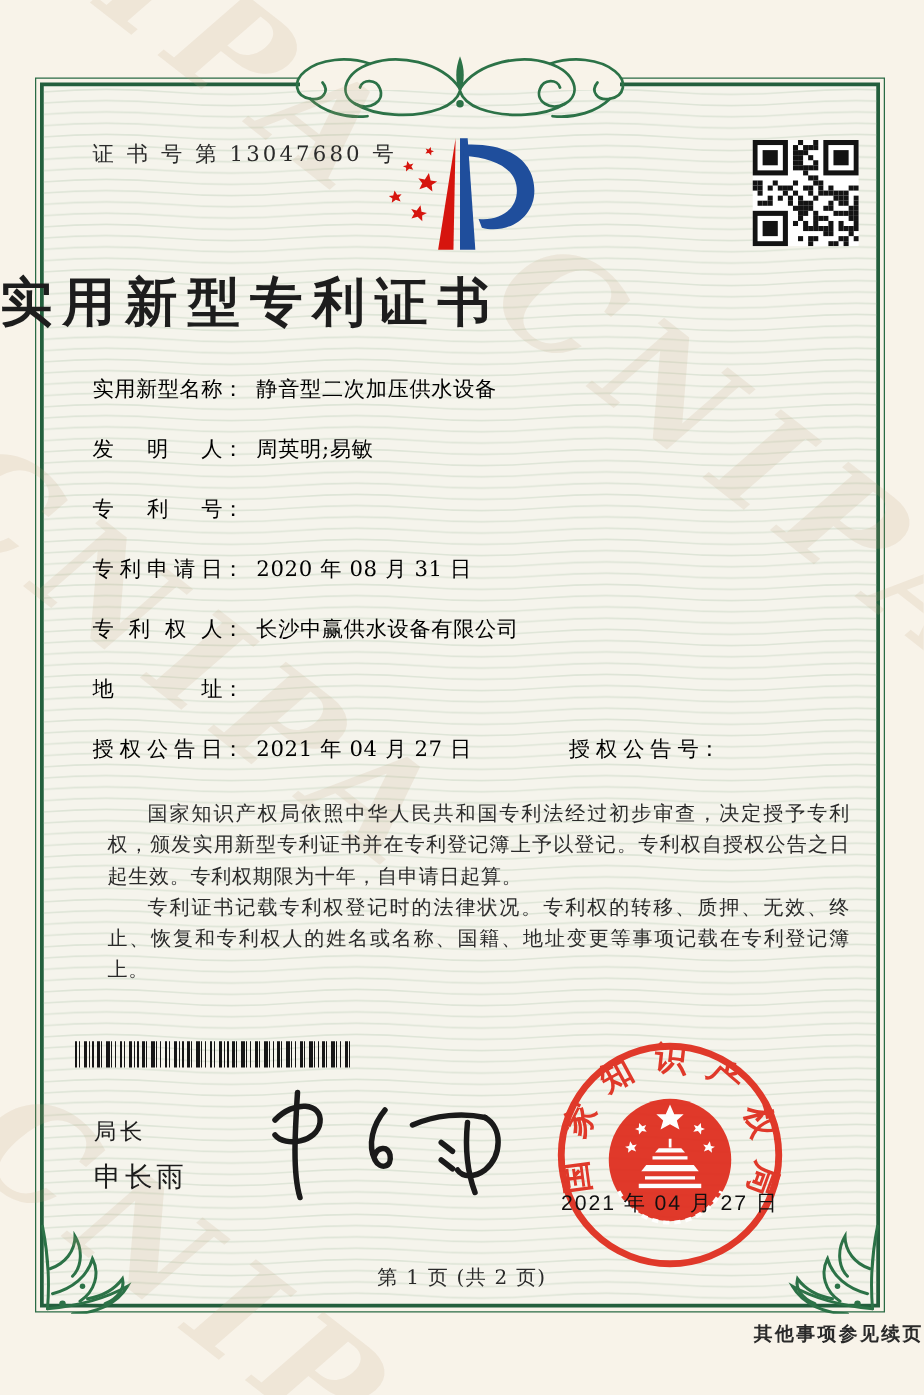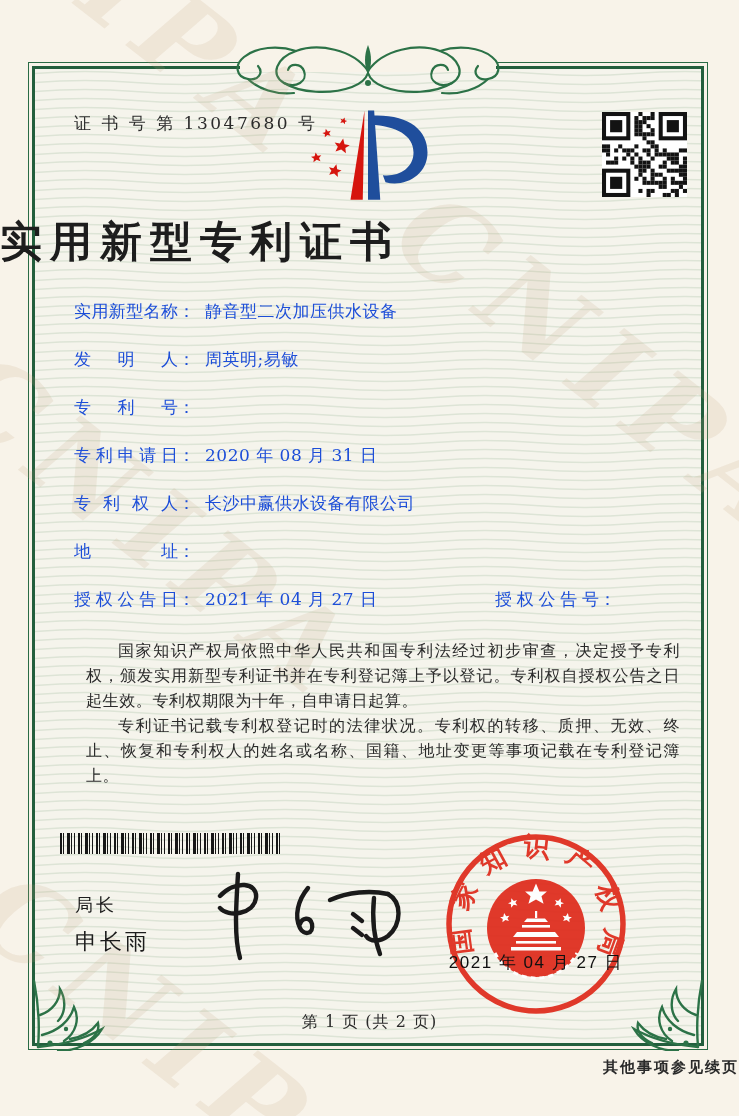--- a/index.html
+++ b/index.html
@@ -27,26 +27,26 @@
 
   .cert-no{position:absolute;left:74px;top:112px;font-size:17px;letter-spacing:2.5px;color:#2b2b2b;}
 
   .logo{position:absolute;left:298px;top:102px;width:140px;height:108px;}
   .qr{position:absolute;left:602px;top:112px;width:85px;height:85px;}
 
   .title{position:absolute;left:0;right:0;top:214px;text-align:left;
          font-size:42px;font-weight:bold;letter-spacing:8px;color:#1d1d1d;}
 
   .fields{position:absolute;left:74px;top:300px;width:600px;}
-  .frow{display:flex;align-items:baseline;height:48px;font-size:17px;color:#1d4ed8;}
+  .frow{display:flex;align-items:baseline;height:48px;font-size:17px;color:#000000;}
   .flabel{display:inline-block;width:104px;text-align:justify;text-align-last:justify;}
   .fcolon{display:inline-block;}
   .fvalue{margin-left:10px;letter-spacing:0.5px;text-align:right;}
   .grant-row{position:relative;}
-  .grant-second{position:absolute;left:381px;top:0;display:flex;align-items:baseline;height:48px;margin-left:40px;}
+  .grant-second{position:absolute;left:381px;top:0;display:flex;align-items:baseline;height:48px;}
   .grant-second .flabel{width:104px;}
 
   .paras{position:absolute;left:74px;top:638px;width:594px;font-size:16px;
          line-height:25px;text-align:justify;color:#2a2a2a;letter-spacing:0.6px;margin-left:12px;}
   .paras p{margin:0;text-indent:2em;}
 
   .barcode{position:absolute;left:60px;top:833px;width:222px;height:21px;
     background:repeating-linear-gradient(90deg,#161616 0 2px,transparent 2px 3px,
       #161616 3px 4px,transparent 4px 7px,#161616 7px 10px,transparent 10px 11px,
       #161616 11px 12px,transparent 12px 14px,#161616 14px 15px,transparent 15px 18px);}

